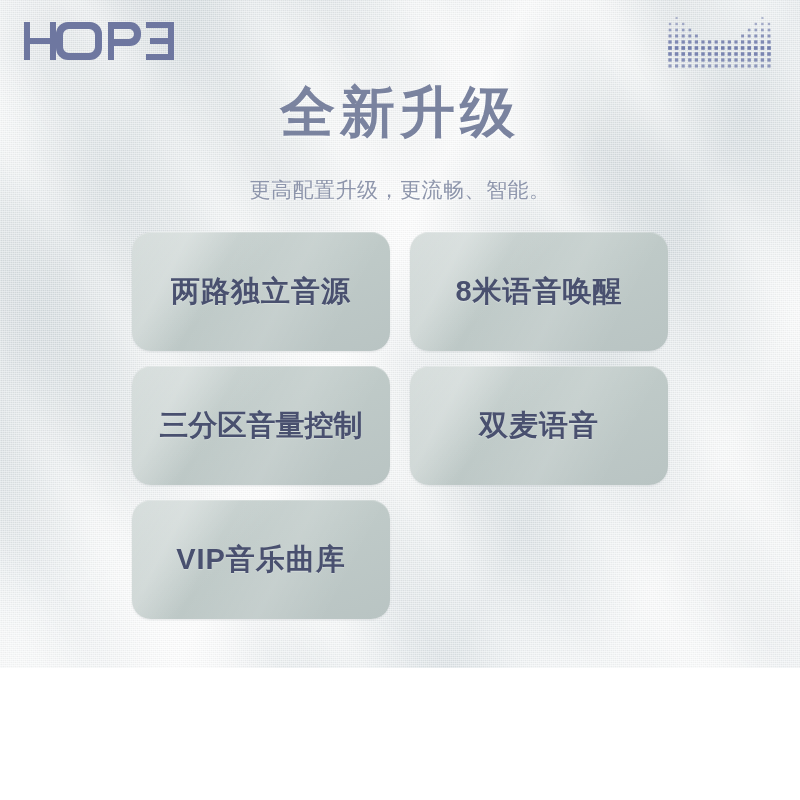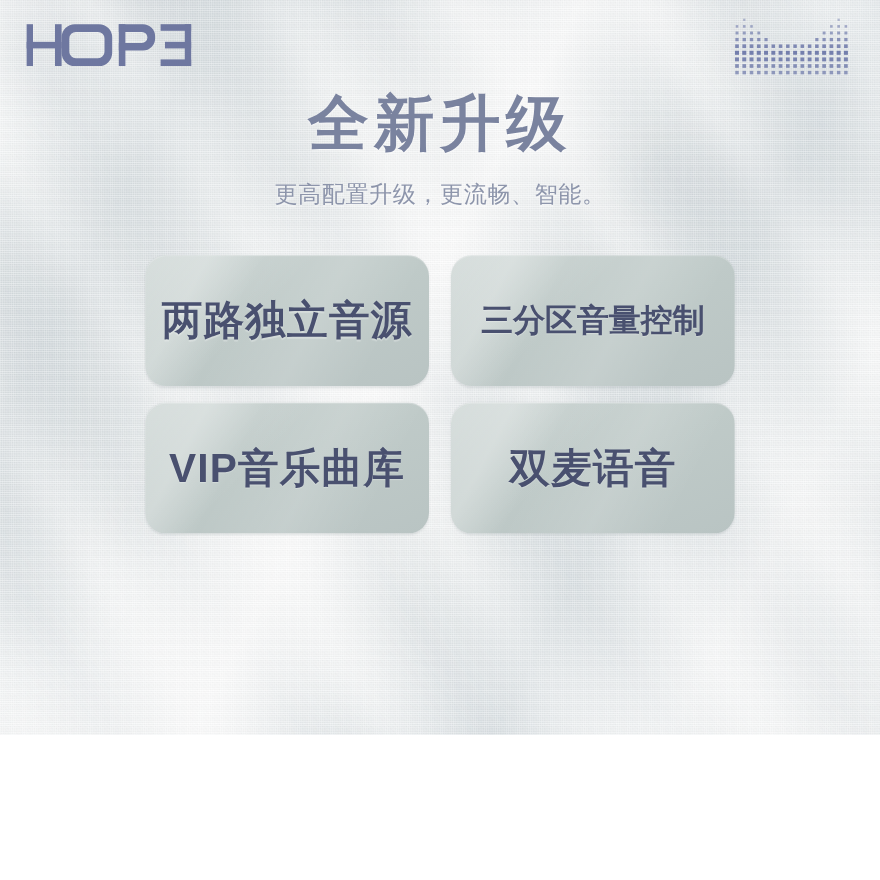--- a/index.html
+++ b/index.html
@@ -111,21 +111,21 @@
   .title {
     font-family:"Liberation Sans","DejaVu Sans",sans-serif;
     font-size:55px;
     font-weight:700;
     letter-spacing:5px;
     color:#7a839f;
     line-height:1.18;
     text-shadow:0 1px 2px rgba(255,255,255,.75);
   }
   .subtitle {
-    margin-top:18px;
+    margin-top:30px;
     font-size:21px;
     font-weight:400;
     letter-spacing:.5px;
     color:#8d95ab;
     line-height:1.4;
     text-shadow:0 1px 2px rgba(255,255,255,.7);
   }
 
   
   .grid {
@@ -158,21 +158,21 @@
     background:linear-gradient(118deg,
       rgba(255,255,255,.00) 0%,
       rgba(255,255,255,.22) 18%,
       rgba(255,255,255,.00) 34%,
       rgba(255,255,255,.14) 58%,
       rgba(255,255,255,.00) 80%);
     pointer-events:none;
   }
   .card-label {
     position:relative; z-index:2;
-    font-size:37px;
+    font-size:29px;
     font-weight:700;
     letter-spacing:1px;
     color:#49506f;
     white-space:nowrap;
     text-shadow:0 1px 1px rgba(255,255,255,.28);
   }
   .card-label.tight { letter-spacing:0px; font-size:29px; }
 </style>
 </head>
 <body>
@@ -330,24 +330,27 @@
     <div class="head">
       <div class="title">全新升级</div>
       <div class="subtitle">更高配置升级，更流畅、智能。</div>
     </div>
 
     <div class="grid">
       <div class="card">
         <span class="card-label">两路独立音源</span>
       </div>
       <div class="card">
+        <span class="card-label">8米语音唤醒</span>
+      </div>
+      <div class="card">
         <span class="card-label tight">三分区音量控制</span>
       </div>
       <div class="card">
+        <span class="card-label">双麦语音</span>
+      </div>
+      <div class="card">
         <span class="card-label">VIP音乐曲库</span>
-      </div>
-      <div class="card">
-        <span class="card-label">双麦语音</span>
       </div>
     </div>
 
   </div>
 </div>
 
 </body></html>

